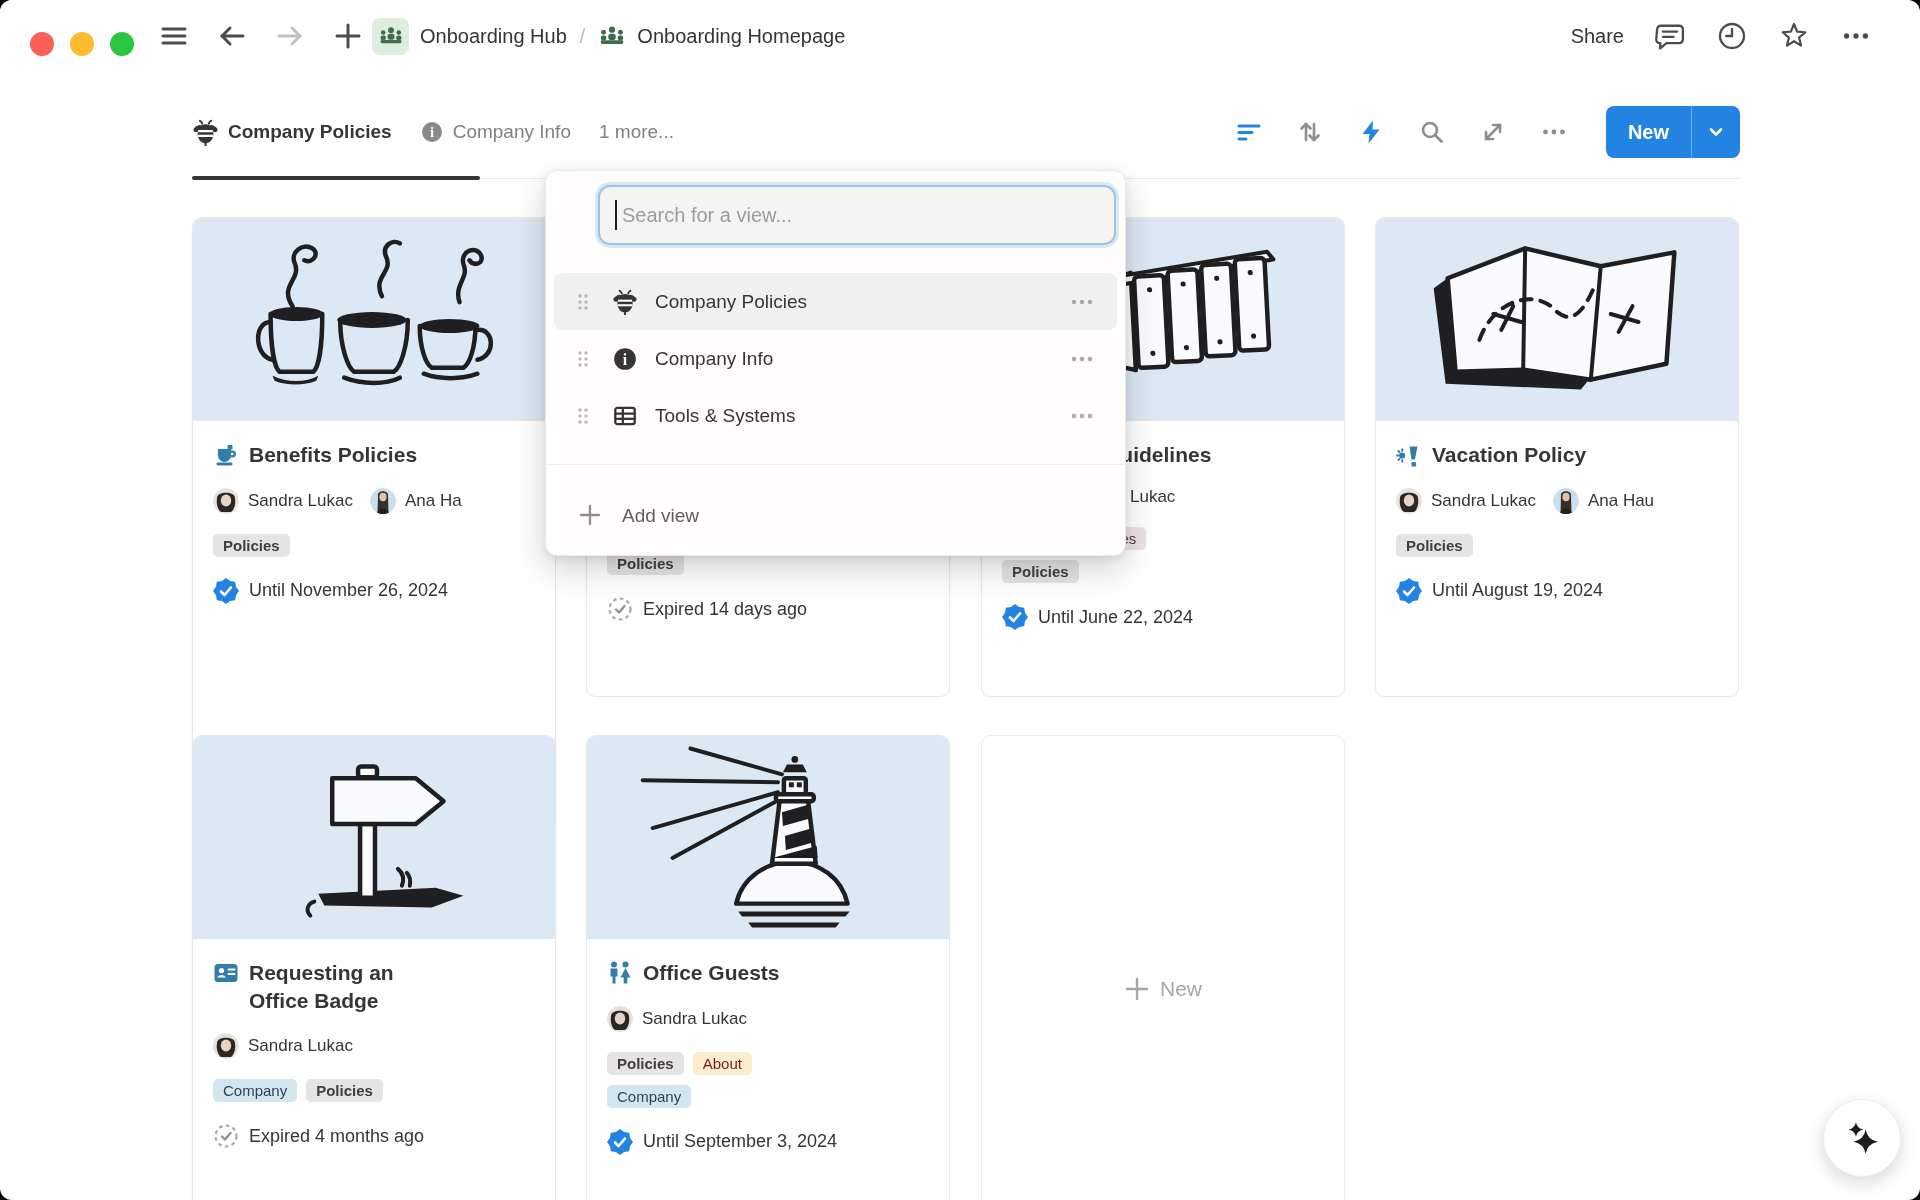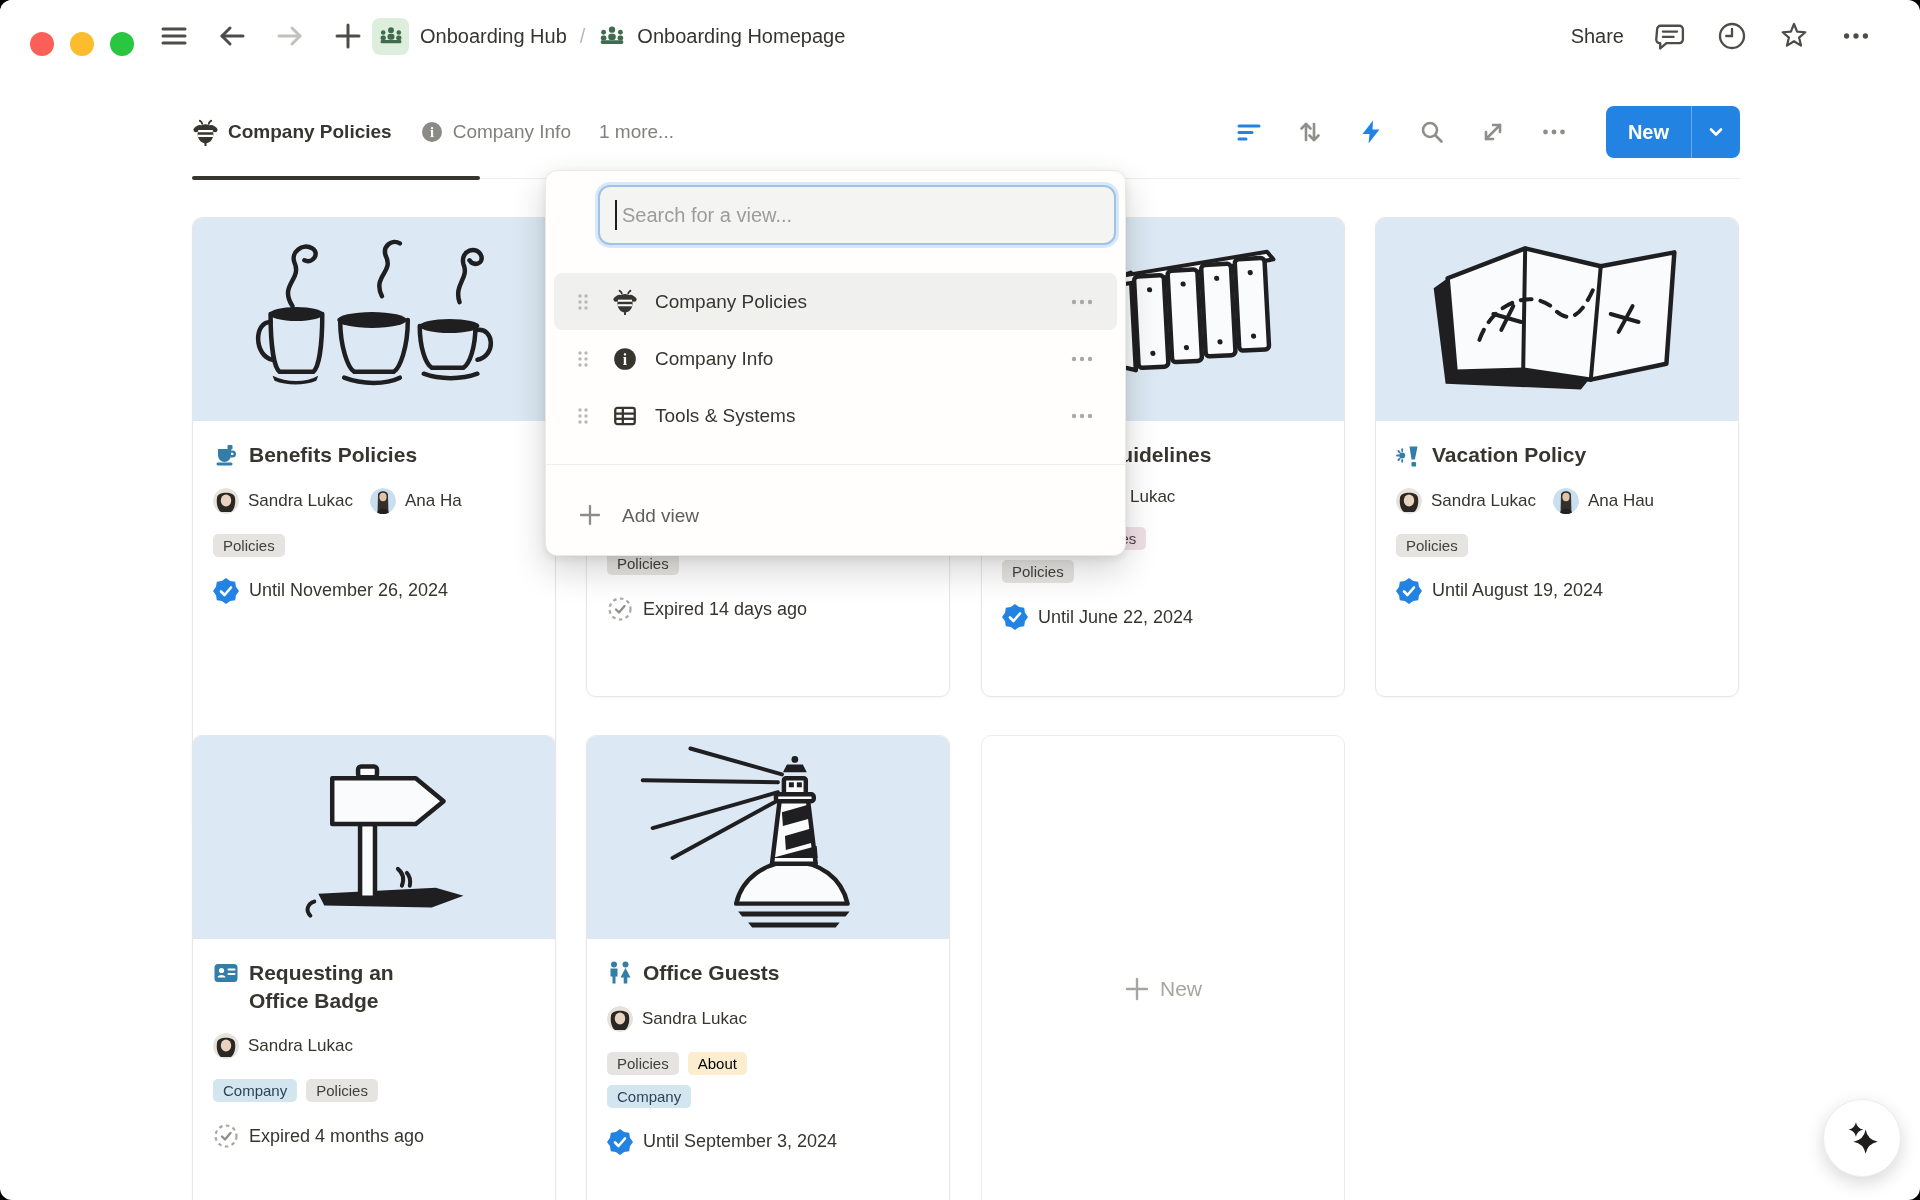--- a/index.html
+++ b/index.html
@@ -45,23 +45,23 @@
   .cover { height:203px; background:#DCE8F3; display:flex; align-items:center; justify-content:center; }
   .card-body { padding:0 20px; }
   .card-title { display:flex; gap:10px; margin-top:20px; font-size:21px; font-weight:600; color:#37352F; line-height:1.32; }
   .card-title .t-icon { flex:0 0 26px; margin-top:1px; }
   .people { display:flex; align-items:center; gap:9px; margin-top:19px; font-size:17px; color:#37352F; white-space:nowrap; overflow:hidden; }
   .people .p2 { margin-left:8px; }
   .avatar { width:26px; height:26px; border-radius:50%; flex:0 0 26px; overflow:hidden; }
   .chips { display:flex; flex-direction:column; align-items:flex-start; gap:10px; margin-top:20px; }
   .chip-row { display:flex; gap:9px; }
   .chip { font-size:15px; padding:3px 10px; border-radius:5px; white-space:nowrap; }
-  .chip-gray { background:#E5E4E1; color:#41403C; }
+  .chip-gray { background:#E5E4E1; color:#41403C;font-weight:bold; }
   .chip-blue { background:#D3E5EF; color:#2C4459; }
-  .chip-yellow { background:#FBEDCE; color:#000000;text-align:right; }
+  .chip-yellow { background:#FBEDCE; color:#7f1d1d;text-align:right; }
   .chip-pink { background:#EFE0E6; color:#4E3A45; }
   .status { display:flex; align-items:center; gap:10px; margin-top:21px; font-size:18px; color:#37352F; }
   .status svg { flex:0 0 26px; }
   .card.new-card { display:flex; justify-content:center; box-shadow:none; border-color:#ECECEA; }
   .new-card-inner { margin-top:238px; display:flex; gap:10px; align-items:center; color:#A6A5A1; font-size:21px; height:30px; }
 
   
   .frag-title { margin-left:102px; margin-top:22px; font-size:21px; font-weight:600; color:#37352F; }
   .frag-person { margin-left:128px; margin-top:20px; font-size:17px; color:#37352F; }
 

